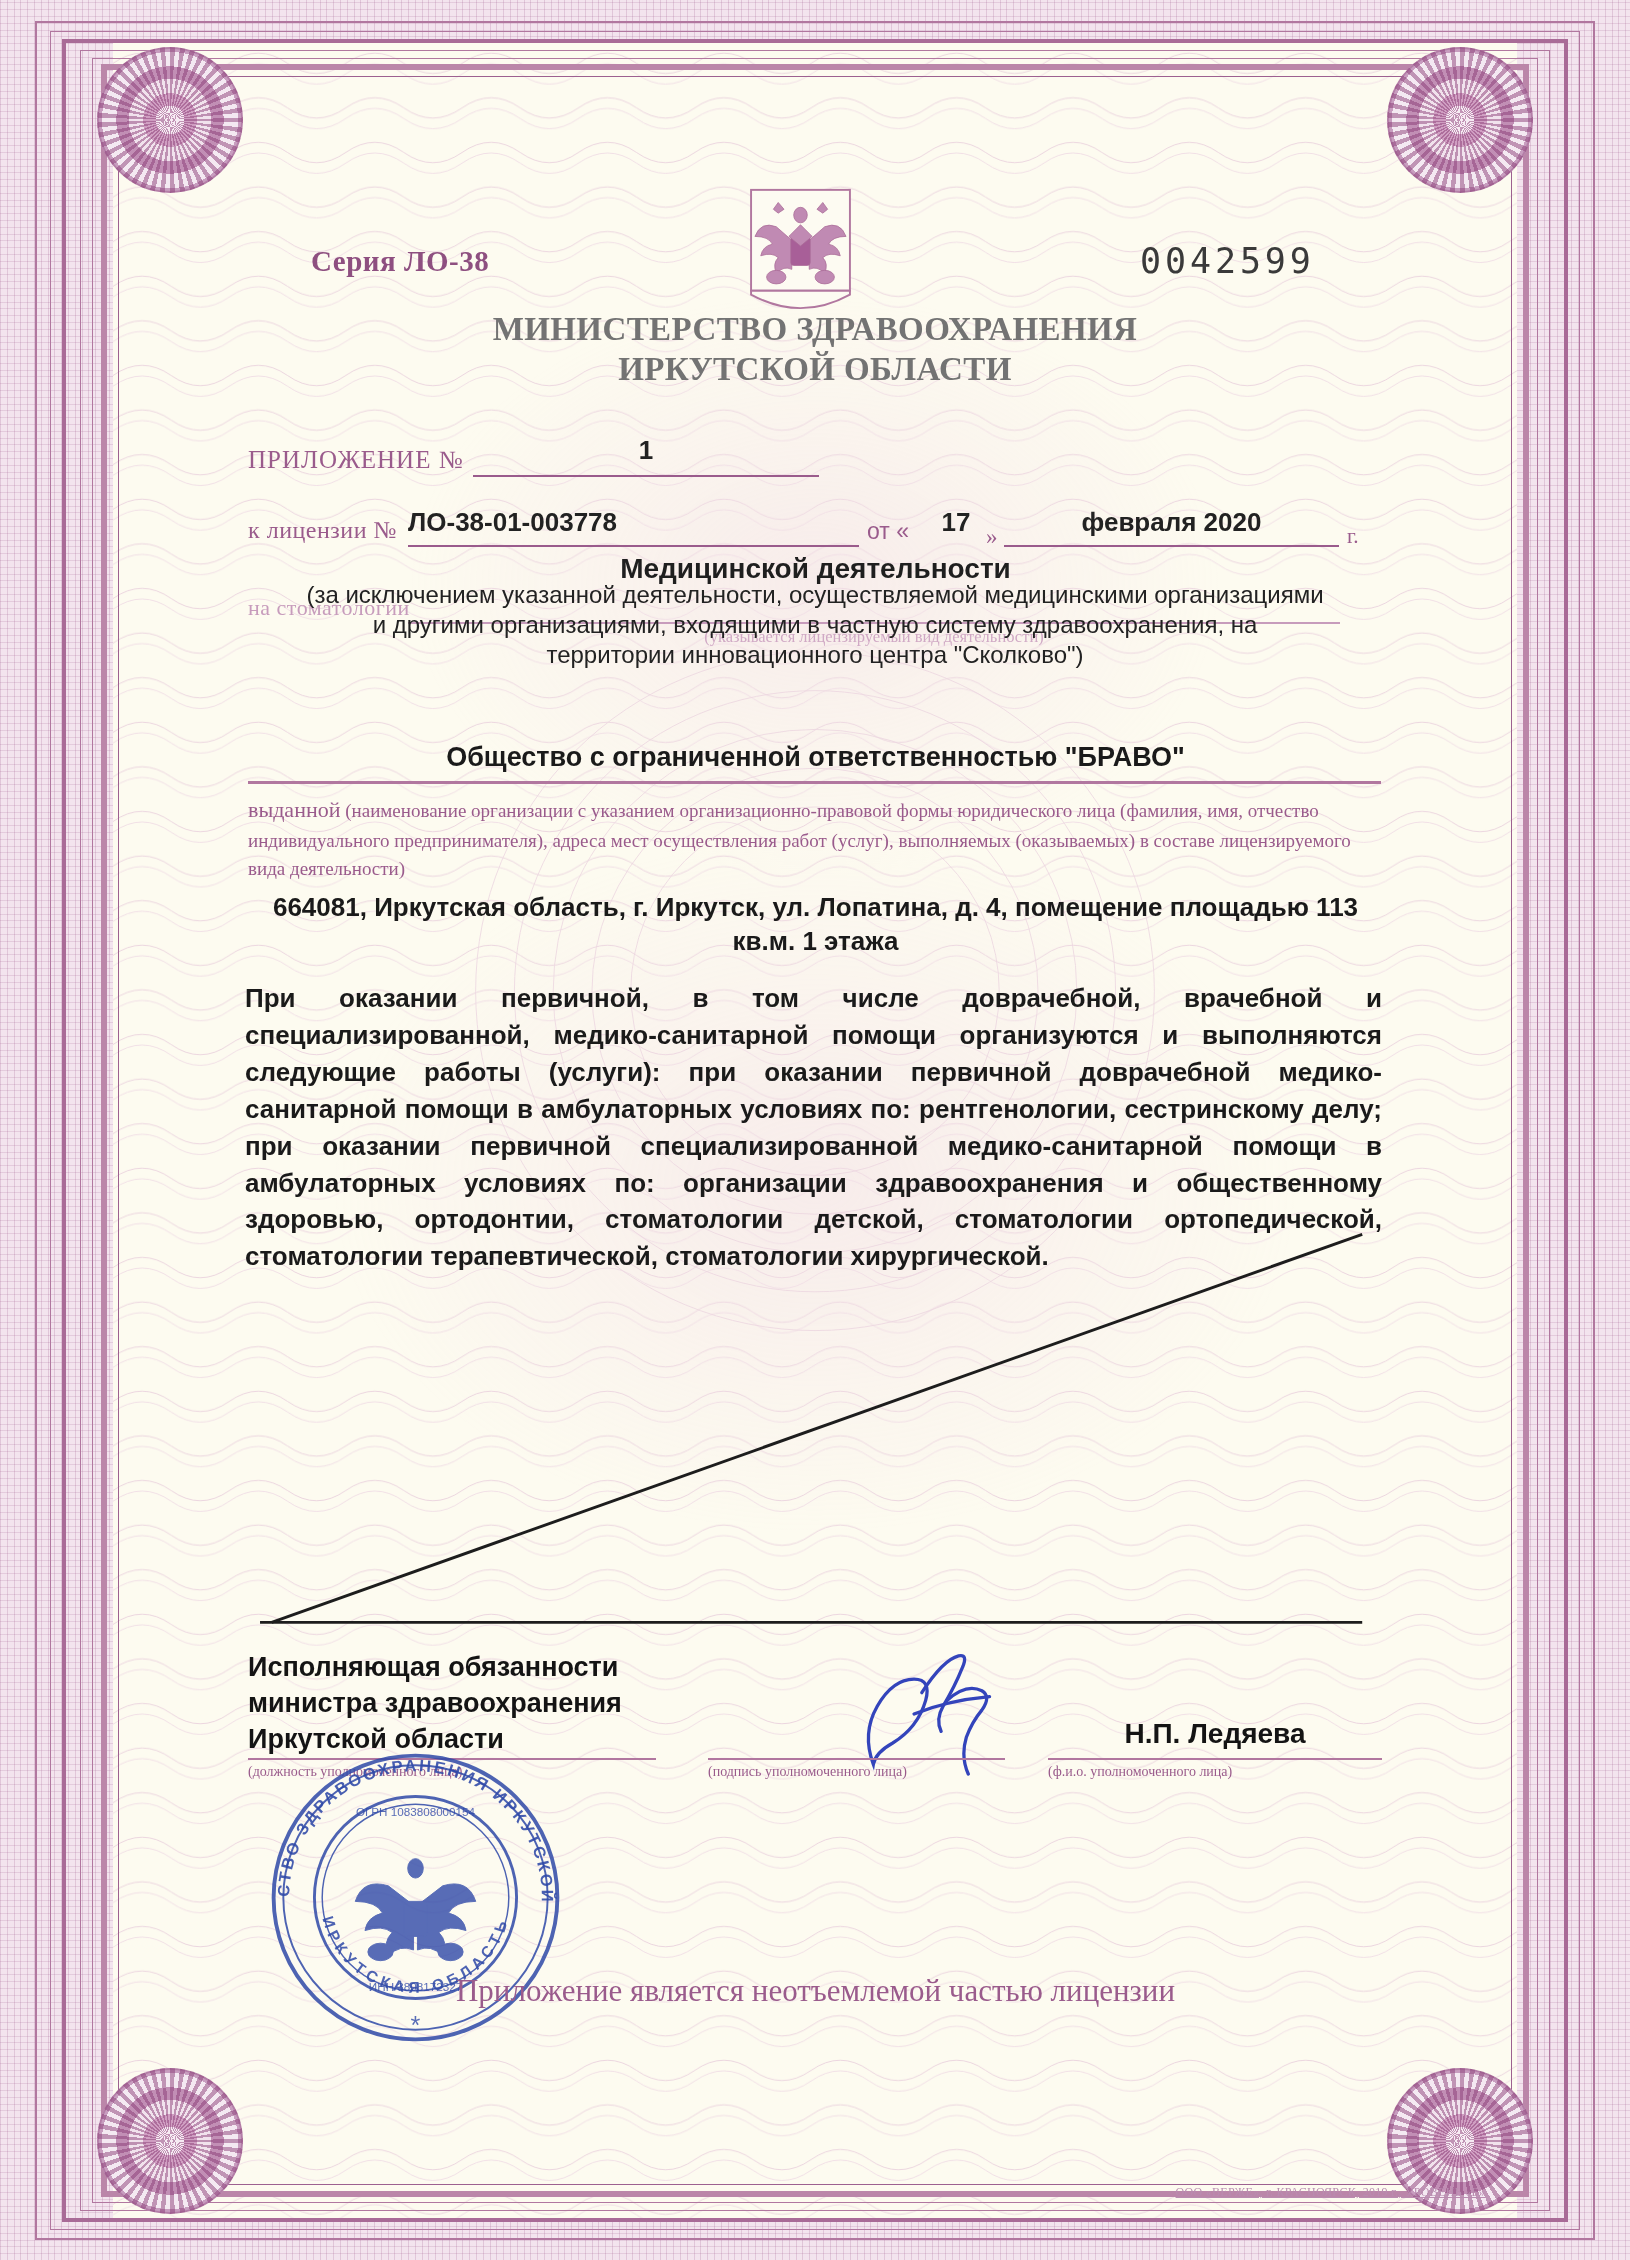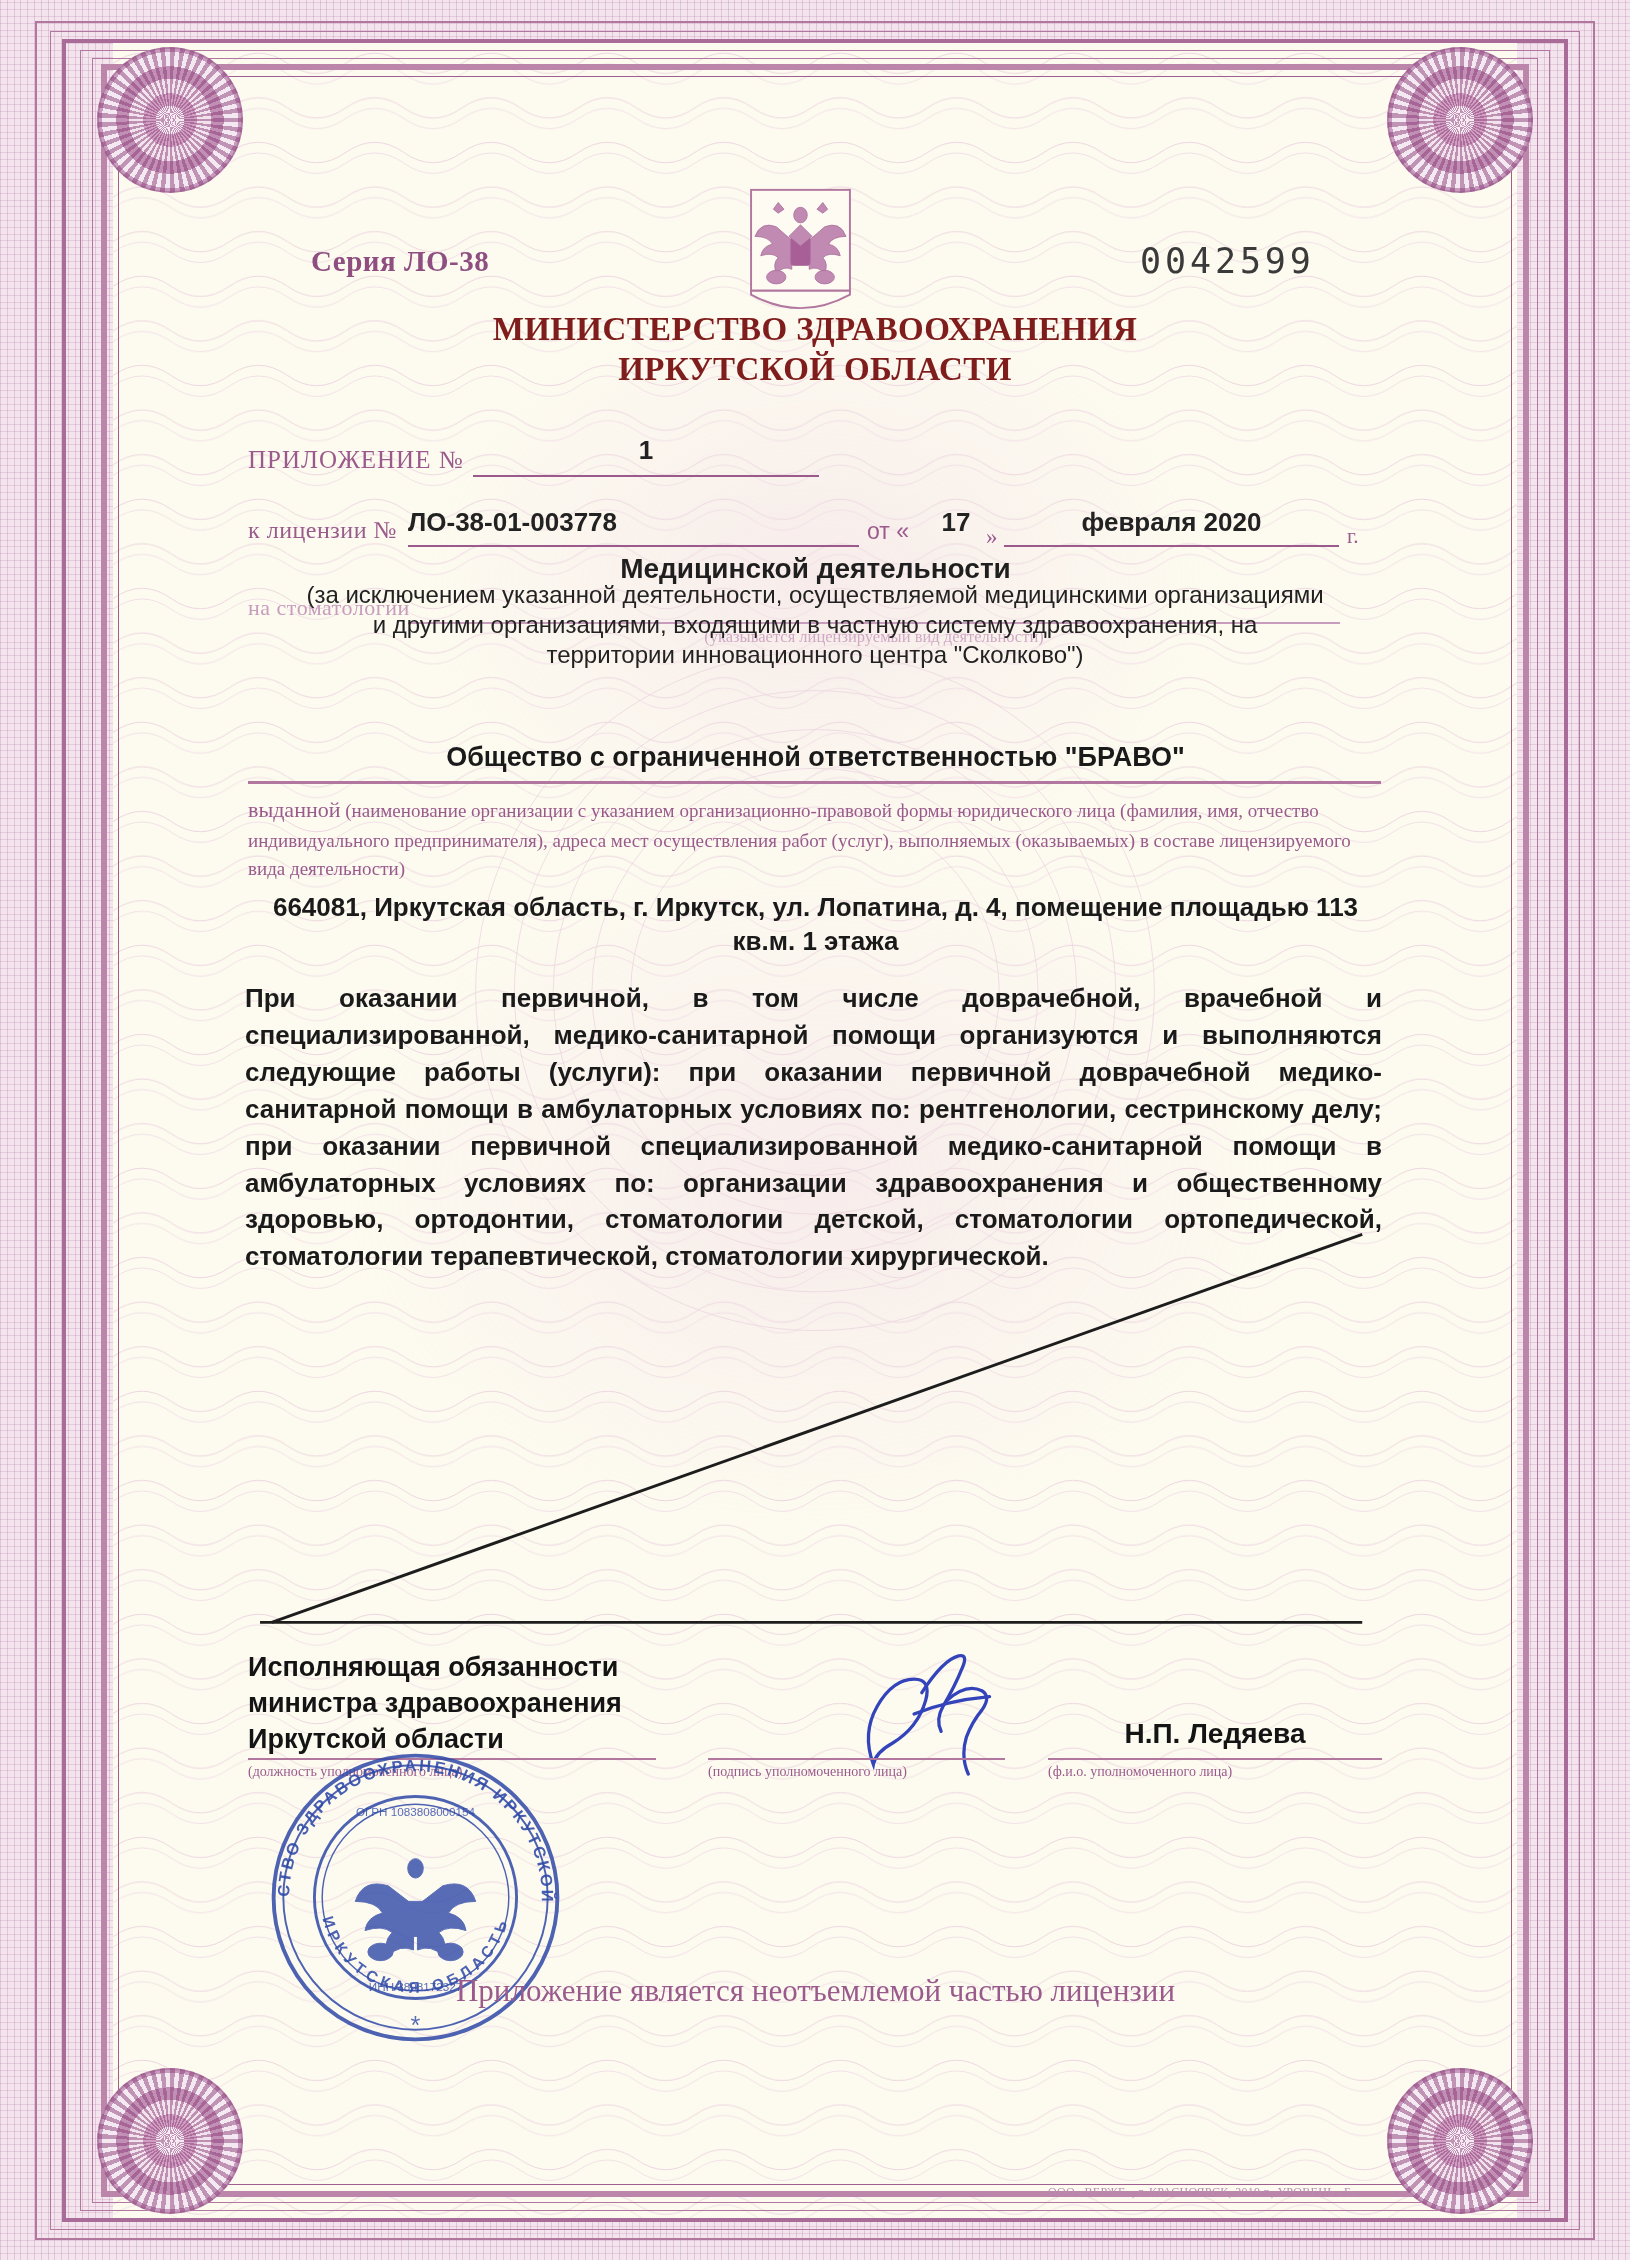--- a/index.html
+++ b/index.html
@@ -50,21 +50,21 @@
 
   .serial{position:absolute;left:311px;top:245px;font-family:"Liberation Serif",serif;
     font-size:29px;color:#8e4f80;letter-spacing:0.5px;font-weight:700;}
 
   .emblem{position:absolute;left:747px;top:186px;width:107px;height:126px;}
 
   .docnum{position:absolute;left:1140px;top:241px;font-family:"DejaVu Sans Mono",monospace;
     font-size:35px;color:#3a3a3a;letter-spacing:3.9px;}
 
   .ministry{position:absolute;left:0;top:309px;width:1630px;text-align:center;
-    font-family:"Liberation Serif",serif;font-weight:700;font-size:33px;color:#7f1d1d;
+    font-family:"Liberation Serif",serif;font-weight:700;font-size:33px;color:#737373;
     line-height:1.22;letter-spacing:0.4px;}
 
   .row{position:absolute;font-family:"Liberation Serif",serif;color:#9a5b8c;}
 
   .lbl-app{left:248px;top:446px;font-size:25px;letter-spacing:1px;}
   .line-app{position:absolute;left:473px;top:475px;width:346px;height:1.9px;background:#9a5b8c;}
   .val-app{position:absolute;left:473px;top:435px;width:346px;text-align:center;
     font-family:"Liberation Sans",sans-serif;font-weight:700;font-size:26px;color:#222;}
 
   .lbl-lic{left:248px;top:517px;font-size:24px;letter-spacing:0.5px;}
@@ -130,22 +130,22 @@
   .fio{position:absolute;left:1048px;top:1718px;width:334px;text-align:center;
     font-weight:700;font-size:28px;color:#141414;}
 
   .signature{position:absolute;left:854px;top:1650px;width:184px;height:126px;}
 
   .stamp{position:absolute;left:260px;top:1742px;width:311px;height:311px;}
 
   .notice{position:absolute;left:243px;top:1973px;width:1145px;text-align:center;
     font-family:"Liberation Serif",serif;font-size:31px;color:#9a5b8c;}
 
-  .printmark{position:absolute;left:1048px;top:2185px;width:437px;text-align:left;
-    font-family:"Liberation Serif",serif;font-size:12px;color:#b98cb0;letter-spacing:0.3px;}
+  .printmark{position:absolute;left:1048px;top:2185px;width:437px;text-align:right;
+    font-family:"Liberation Serif",serif;font-size:12px;color:#b98cb0;letter-spacing:0.3px;text-decoration:underline;}
 </style>
 </head>
 <body>
 
 <div class="page">
 
   <div class="bg-outer"></div>
   <div class="bg-inner">
     <svg class="guilloche" viewBox="0 0 1448 2246" preserveAspectRatio="none">
       <defs>

